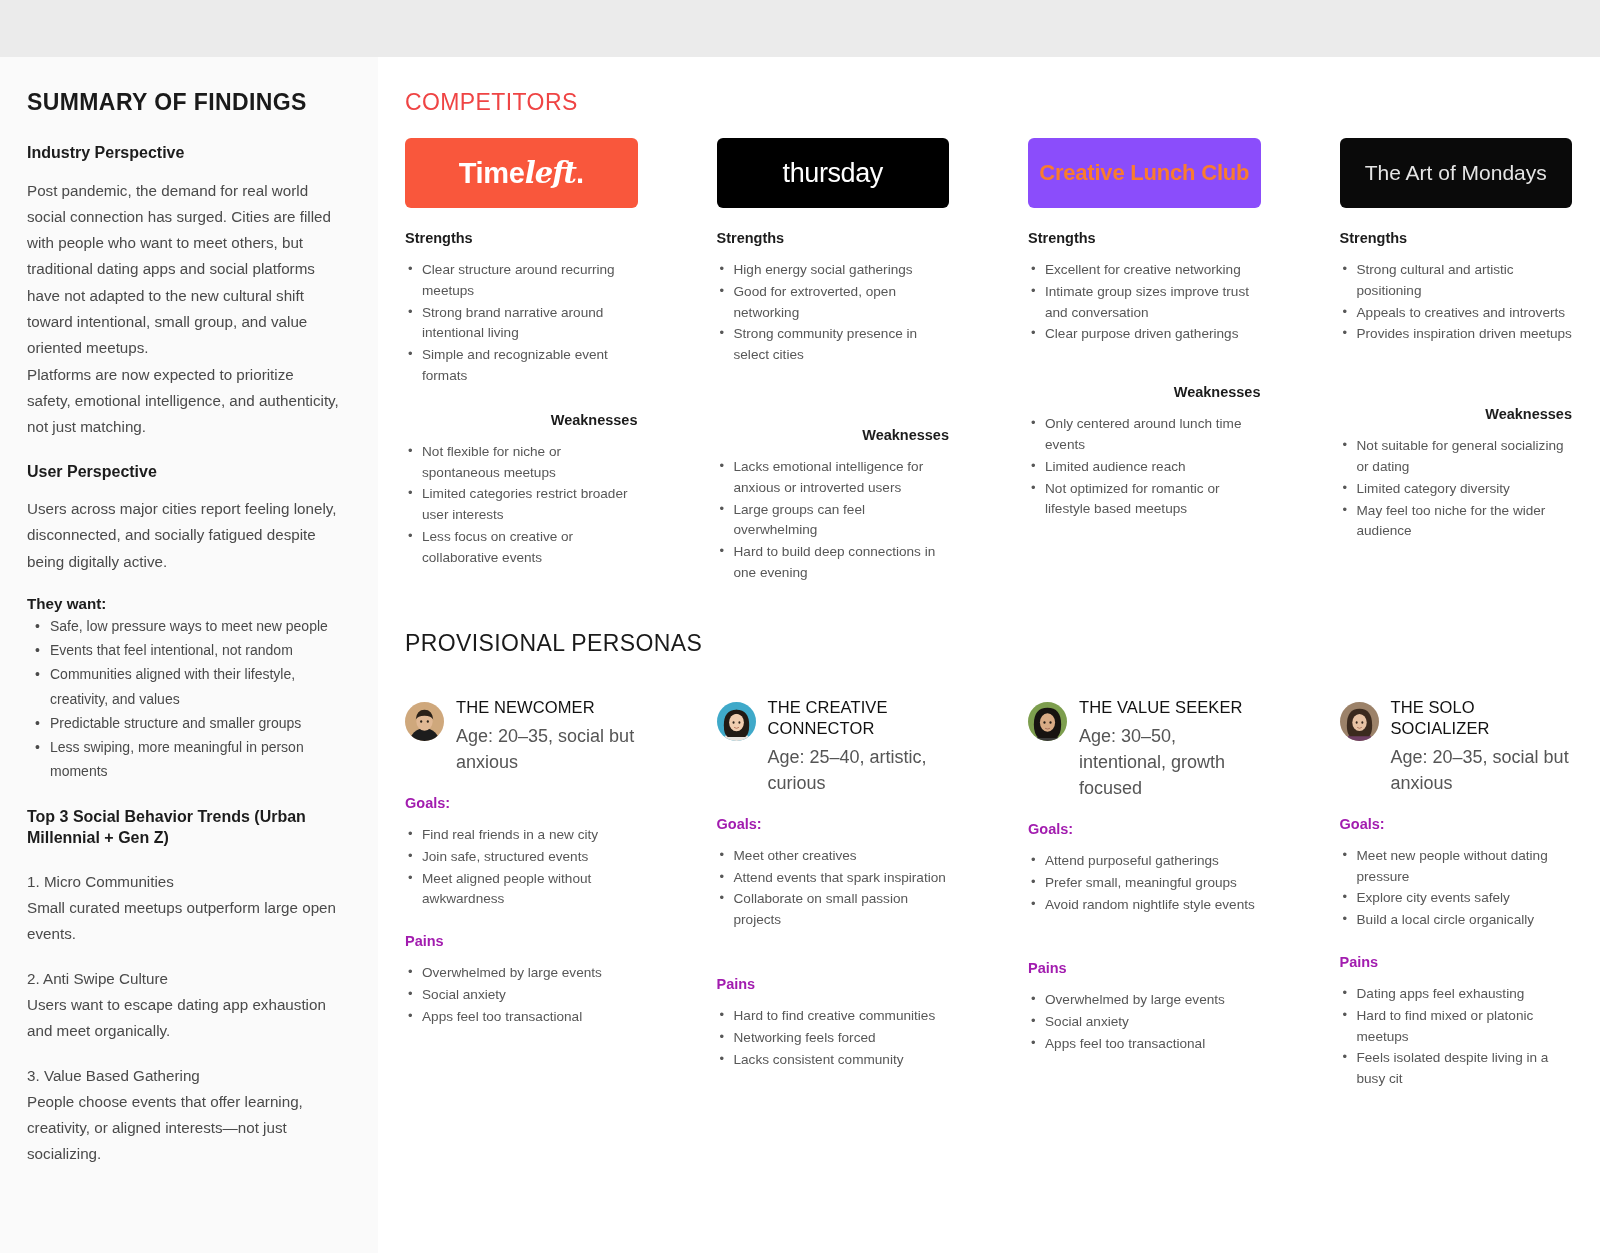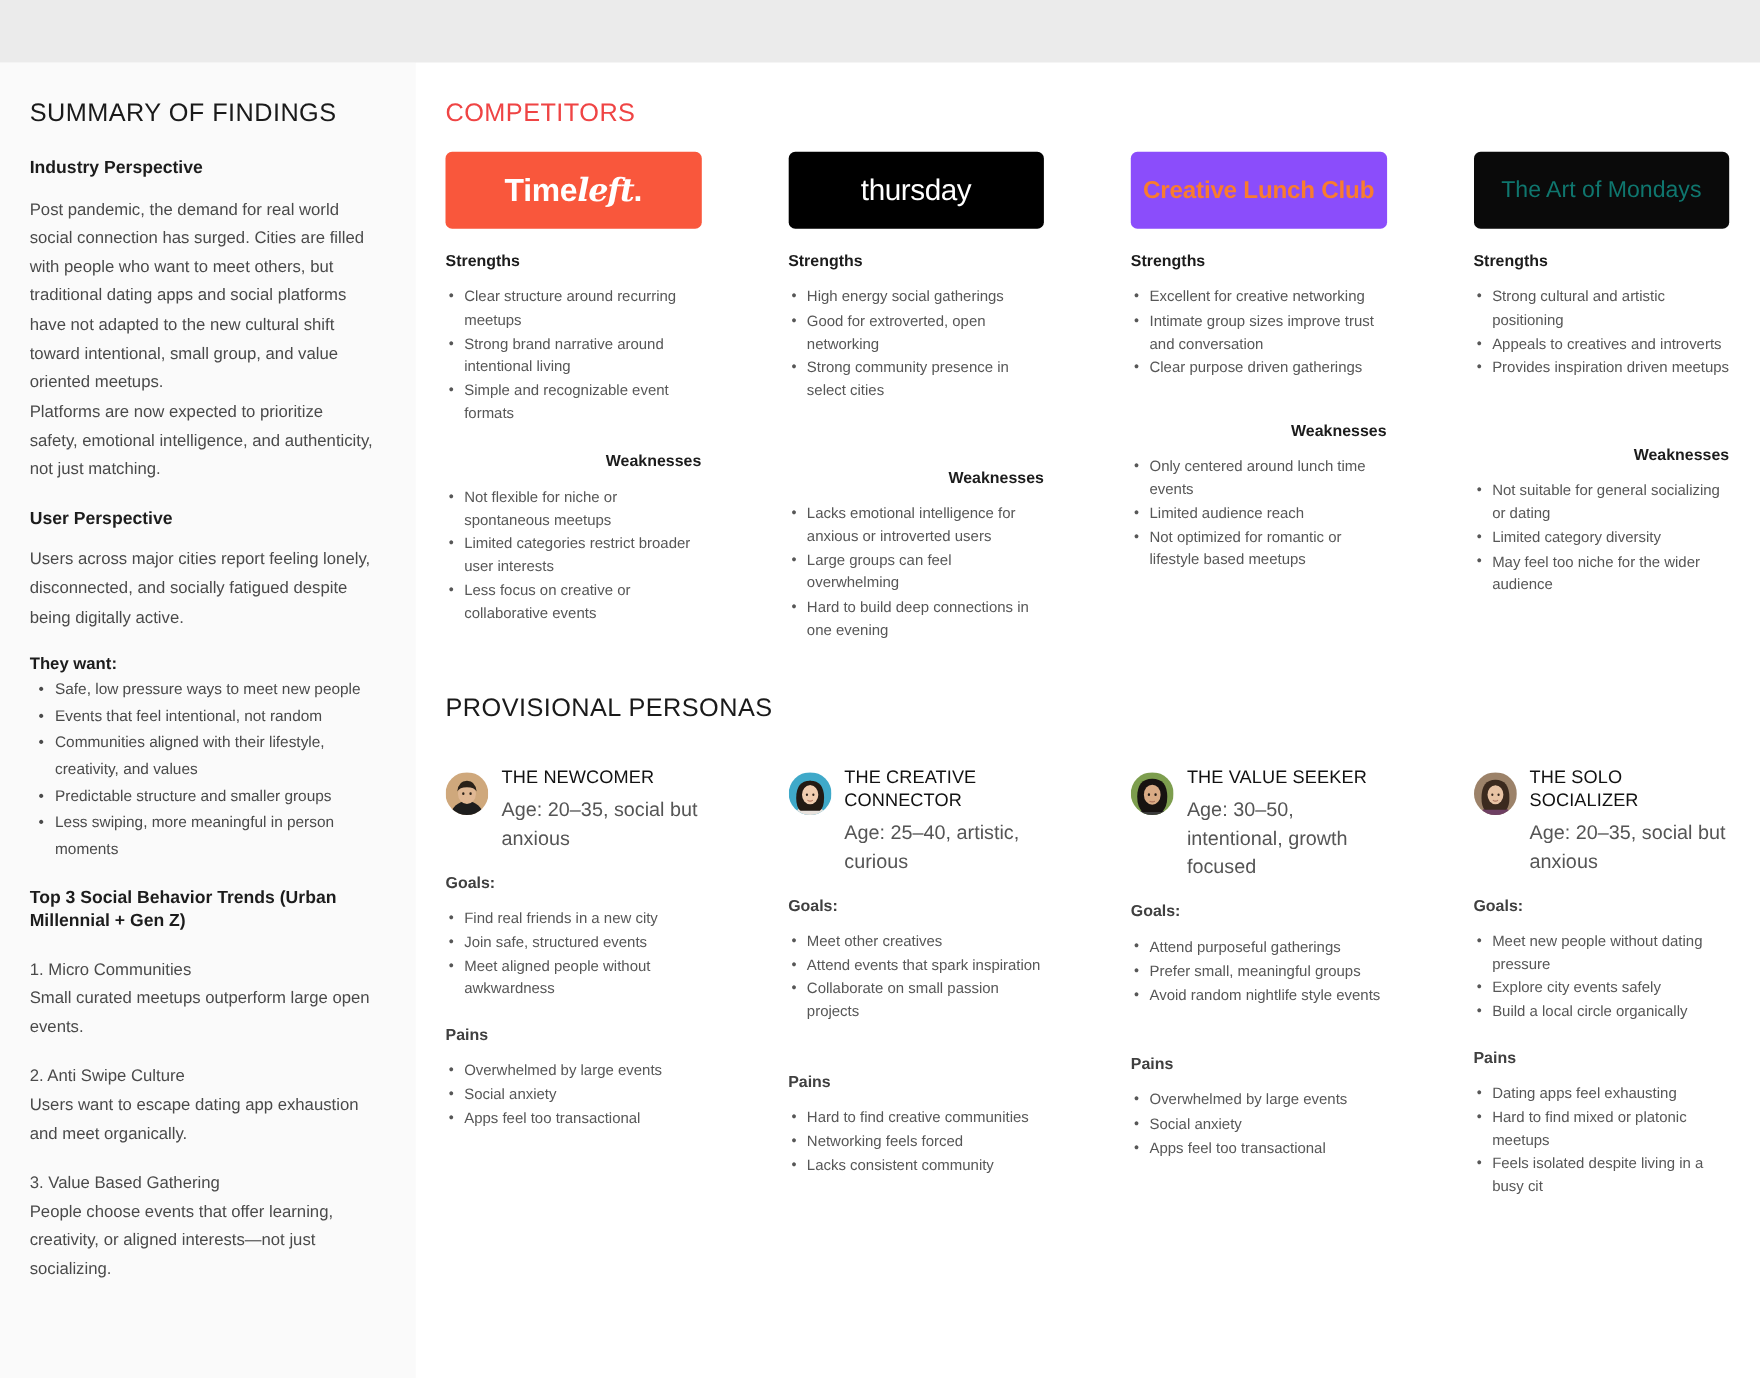--- a/index.html
+++ b/index.html
@@ -35,21 +35,21 @@
     top: 57px; left: 0;
     width: 378px;
     height: 1196px;
     background: #fafafa;
     padding: 32px 38px 0 27px;
     overflow: hidden;
   }
 
   .section-title {
     font-size: 23px;
-    font-weight: 400;
+    font-weight: 700;
     letter-spacing: 0.4px;
     color: #1a1a1a;
     margin-bottom: 26px;
   }
 
   .sub-head {
     font-size: 16px;
     font-weight: 700;
     color: #1c1c1c;
     margin-bottom: 14px;
@@ -156,21 +156,21 @@
   }
   .logo-clc {
     background: #8b4dfb;
     color: #f97c2e;
     font-size: 22px;
     font-weight: 700;
     letter-spacing: -0.2px;
   }
   .logo-mondays {
     background: #0a0a0a;
-    color: #0f766e;
+    color: #e5e5e5;
     font-size: 21px;
     font-weight: 400;
     align-items: center;
   }
 
   .sw-head {
     font-size: 14.5px;
     font-weight: 700;
     color: #1c1c1c;
     margin-bottom: 14px;
@@ -239,21 +239,21 @@
   .persona-age {
     font-size: 18px;
     line-height: 1.45;
     color: #555555;
     margin-top: 5px;
   }
 
   .gp-head {
     font-size: 14.5px;
     font-weight: 700;
-    color: #404040;
+    color: #a21caf;
     margin-bottom: 14px;
   }
 
   .pcol { display: flex; flex-direction: column; }
 </style>
 </head>
 <body>
 
 <div class="page">
 

